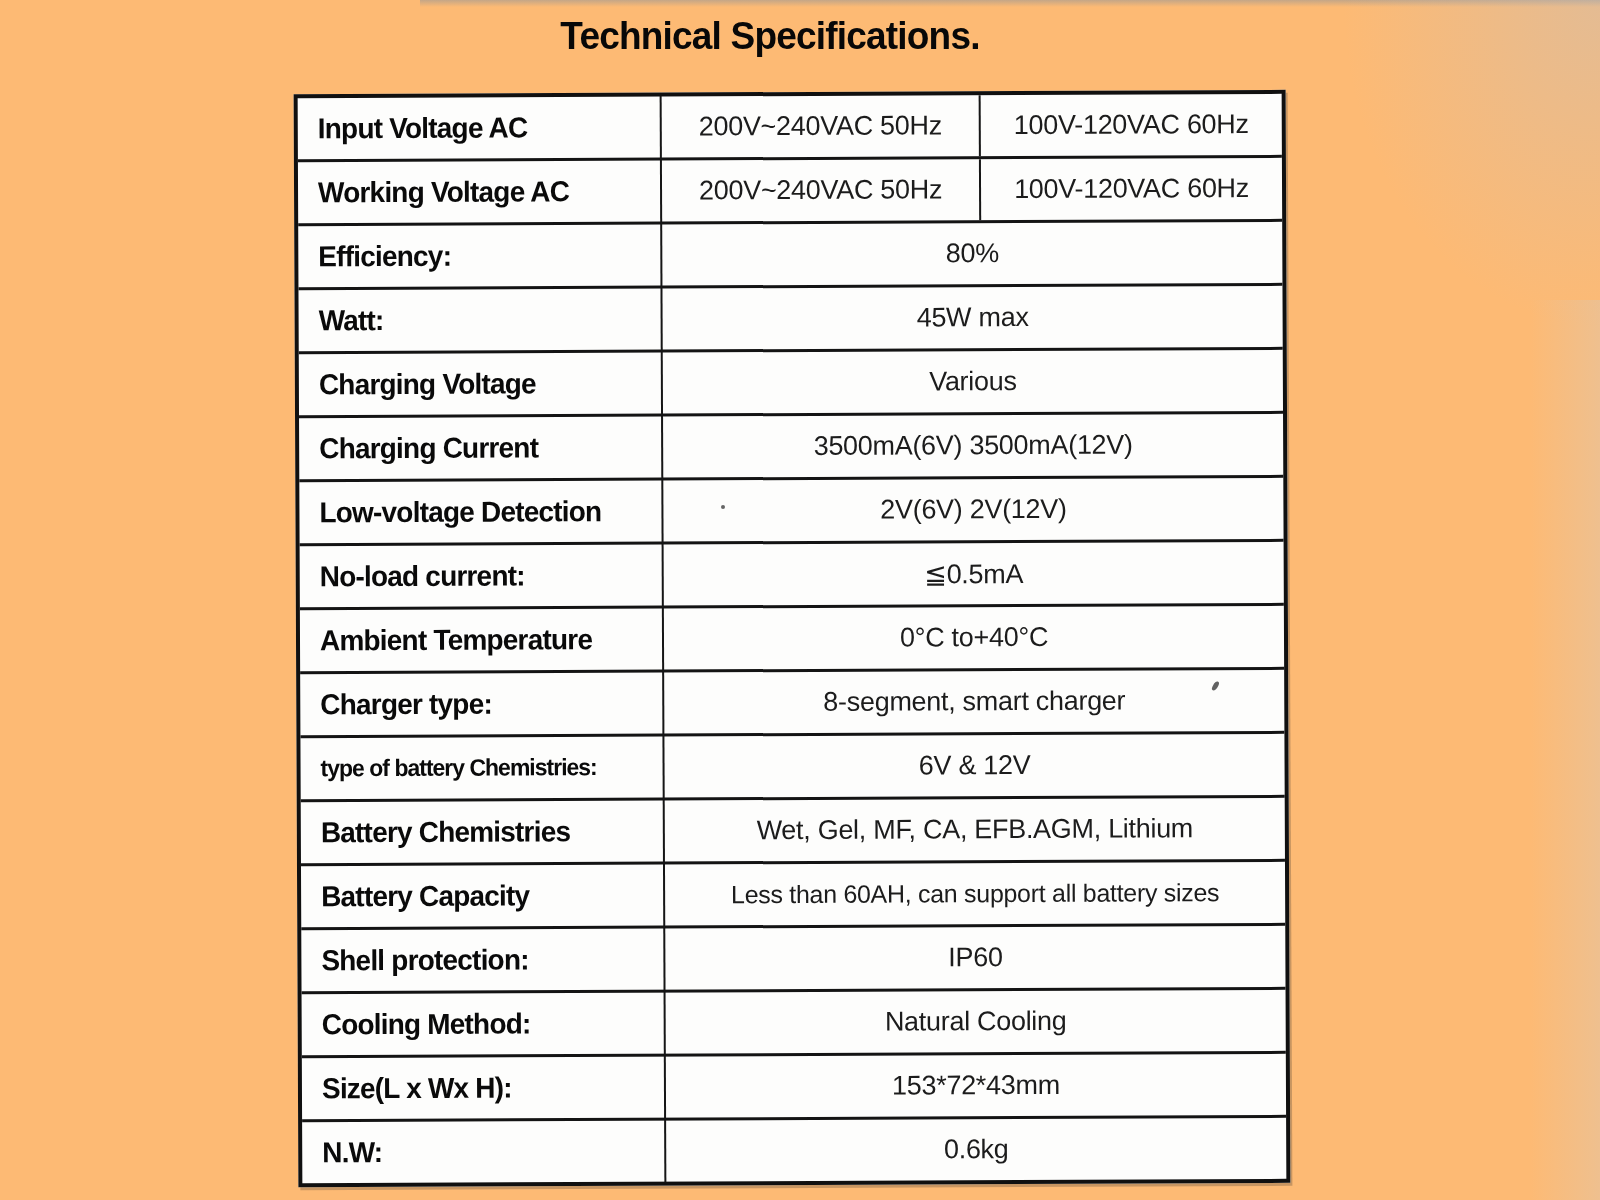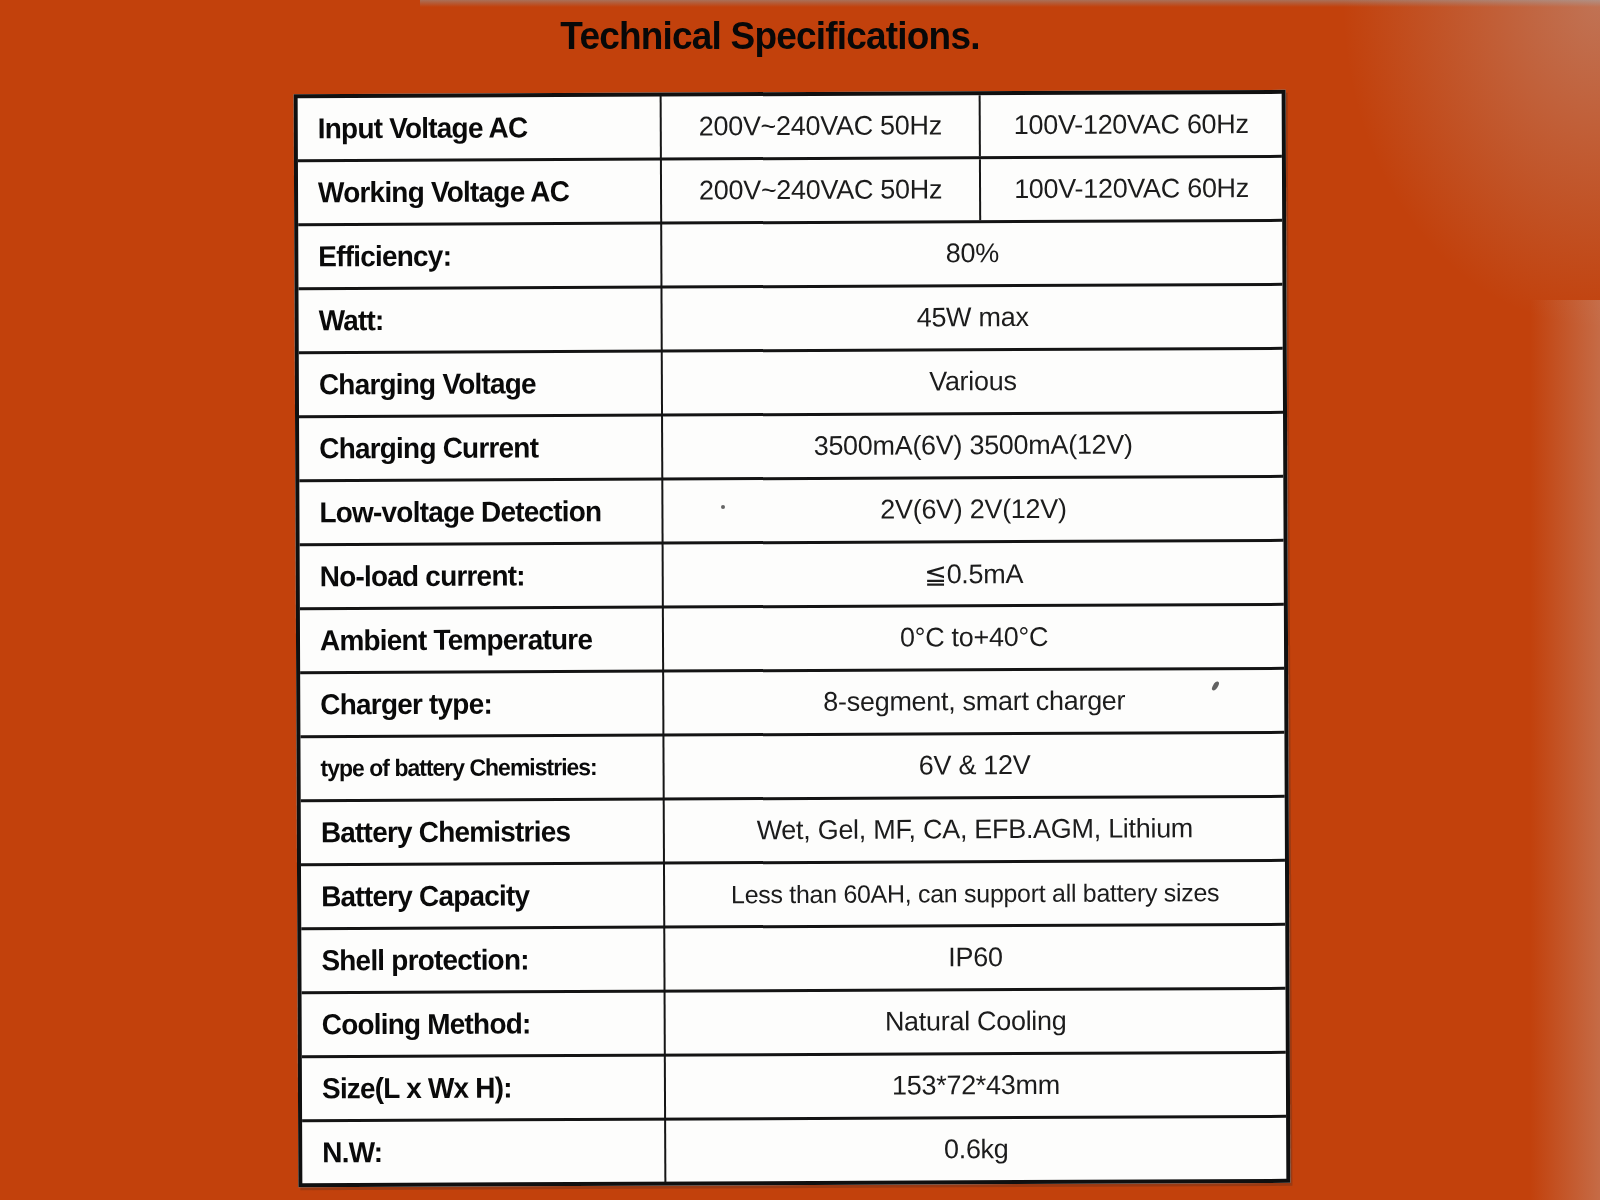--- a/index.html
+++ b/index.html
@@ -9,21 +9,21 @@
     height: 1200px;
     background: #ffffff;
     overflow: hidden;
     font-family: "Liberation Sans", "DejaVu Sans", sans-serif;
     color: #0d0d0d;
   }
   .page {
     position: relative;
     width: 1600px;
     height: 1200px;
-    background: #c2410c;
+    background: #fdba74;
   }
   
   .shade-top {
     position: absolute; top: 0; left: 420px; right: 0; height: 7px;
     background: linear-gradient(to bottom, rgba(150,150,150,0.55), rgba(255,255,255,0));
     pointer-events: none;
   }
   .shade-top-right {
     position: absolute; top: 0; right: 0; width: 260px; height: 330px;
     background: radial-gradient(ellipse at 100% 0%, rgba(190,190,194,0.40), rgba(255,255,255,0) 70%);

